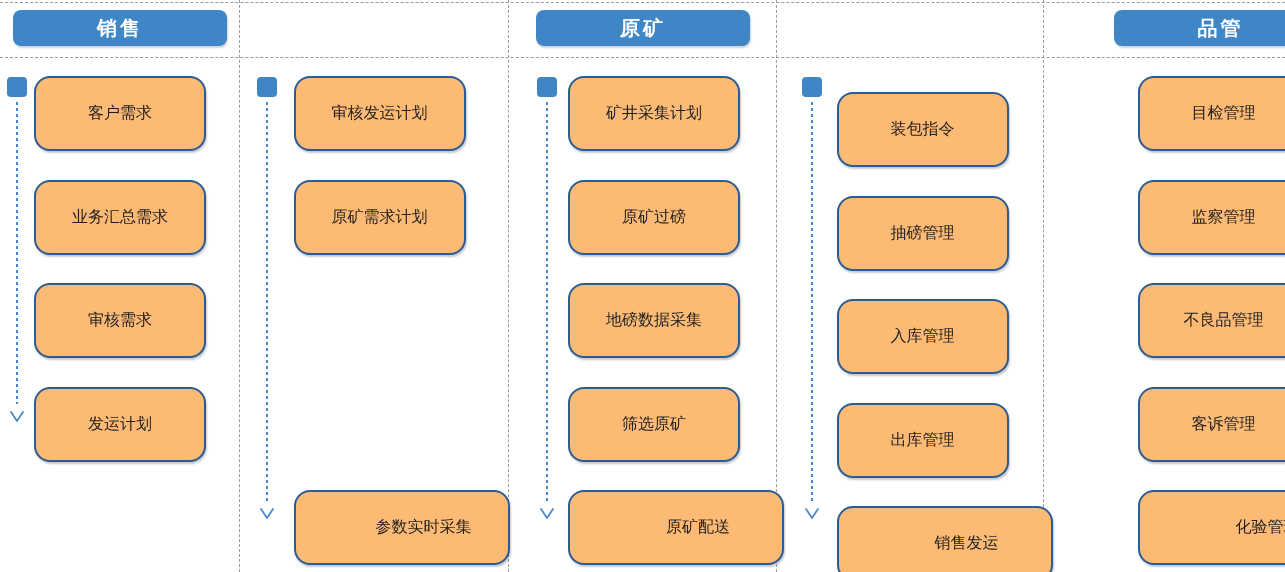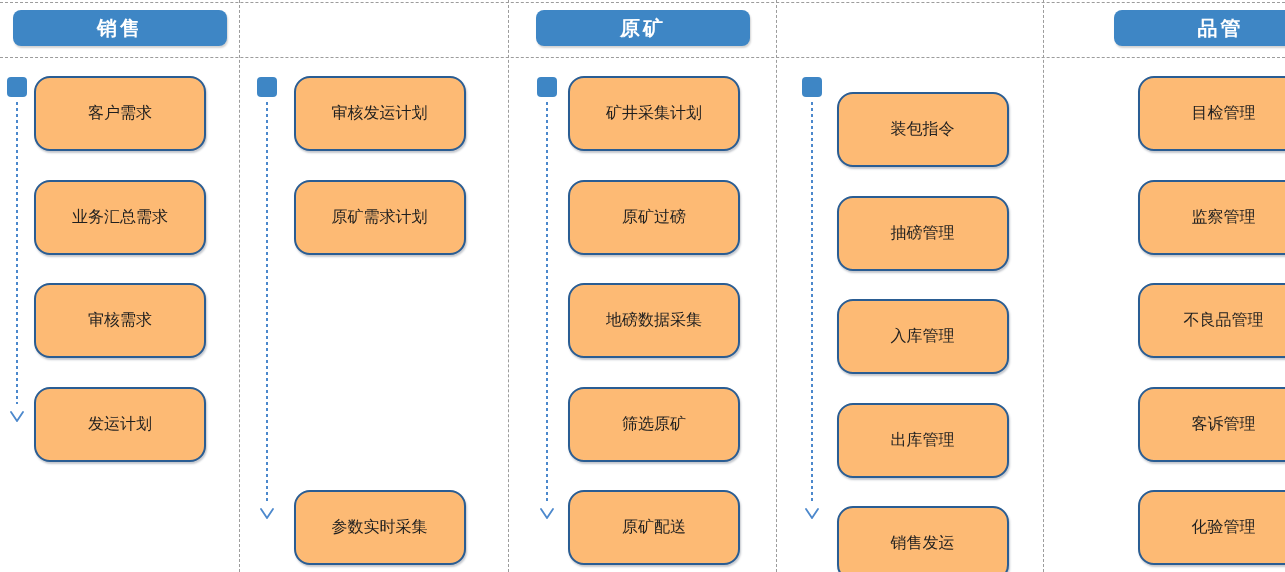--- a/index.html
+++ b/index.html
@@ -40,21 +40,21 @@
     box-shadow:1px 2px 2px rgba(0,0,0,0.18);
   }
   .node{
     position:absolute;left:50%;width:168px;height:71px;
     background:#fdba74;border:2px solid var(--box_border);border-radius:16px;
     color:var(--node_text);font-size:16px;font-weight:normal;
     display:flex;align-items:center;justify-content:center;white-space:nowrap;
     box-shadow:1px 2px 2px rgba(60,70,90,0.30);
   }
   .node.r1{top:76px;} .node.r2{top:180px;} .node.r3{top:283px;}
-  .node.r4{top:387px;} .node.r5{top:490px;}
+  .node.r4{top:387px;} .node.r5{top:490px;padding-left:44px;}
   .col1 .node{margin-left:-86px;}
   .col2 .node{margin-left:-81px;}
   .col3 .node{margin-left:-75px;}
   .col4 .node{margin-left:-74px;margin-top:16px;}
   .col5 .node{margin-left:-83px;}
   
   .rail{position:absolute;top:77px;width:24px;}
   .col1 .rail{left:6px;}
   .col2 .rail{left:16px;}
   .col3 .rail{left:27px;}

